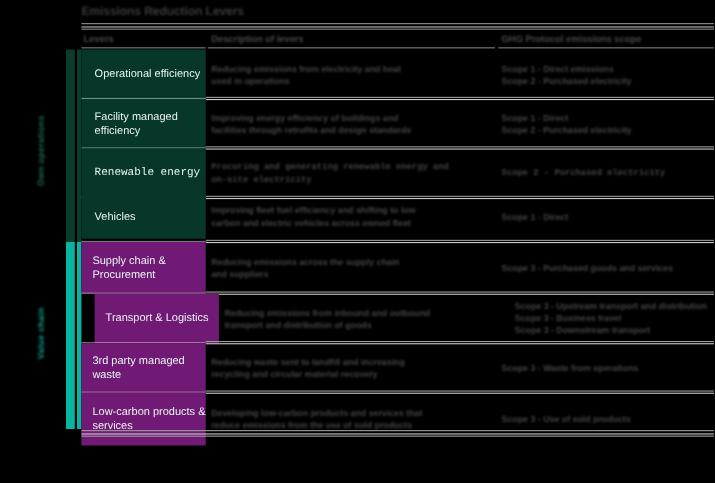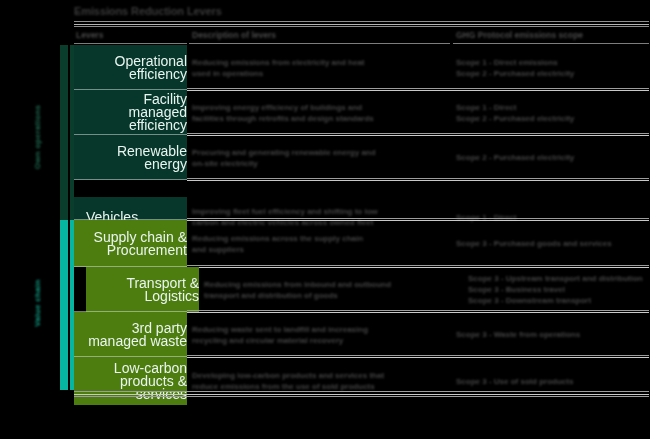--- a/index.html
+++ b/index.html
@@ -140,27 +140,26 @@
     position: absolute;
     left: 0;
     top: 0;
     width: 113px;
     height: 100%;
     box-sizing: border-box;
     padding: 0 0 0 12px;
     display: flex;
     align-items: center;
     color: #eaf5f1;
-    font-size: 14px;
+    font-size: 10px;
     line-height: 13px;
     font-weight: 400;
-    text-align: right;
   }
   .row.dark  .cat { background: #06372a; }
-  .row.teal  .cat { background: #4d7c0f; padding-left: 10px; }
+  .row.teal  .cat { background: #701a75; padding-left: 10px; }
 
   
   .desc {
     position: absolute;
     left: 118px;
     top: 0;
     width: 320px;
     height: 100%;
     display: flex;
     align-items: center;
@@ -278,38 +277,38 @@
         <div class="scope">
           <div>
             <span>Scope 1 - Direct</span>
             <span>Scope 2 - Purchased electricity</span>
           </div>
         </div>
       </div>
       <div class="rowsep" style="top: 88px;"></div>
       <div class="rowsep second" style="top: 90px;"></div>
       <div class="catsep" style="top: 89px;"></div>
-      <div class="row dark" style="position: absolute; left: 0px; top: 90px; width: 575px; height: 45px;">
+      <div class="row dark" style="position: absolute; left: 0px; top: 90px; width: 575px; height: 45px; font-family: Liberation Mono, monospace;">
         <div class="cat">Renewable energy</div>
         <div class="desc">
           <div>
             <span>Procuring and generating renewable energy and</span>
             <span>on-site electricity</span>
           </div>
         </div>
         <div class="scope">
           <div>
             <span>Scope 2 - Purchased electricity</span>
           </div>
         </div>
       </div>
       <div class="rowsep" style="top: 133px;"></div>
       <div class="rowsep second" style="top: 135px;"></div>
       <div class="catsep" style="top: 134px;"></div>
-      <div class="row dark" style="position: absolute; left: 0px; top: 152px; width: 575px; height: 40px;">
+      <div class="row dark" style="position: absolute; left: 0px; top: 132px; width: 575px; height: 40px;">
         <div class="cat">Vehicles</div>
         <div class="desc">
           <div>
             <span>Improving fleet fuel efficiency and shifting to low</span>
             <span>carbon and electric vehicles across owned fleet</span>
           </div>
         </div>
         <div class="scope">
           <div>
             <span>Scope 1 - Direct</span>

